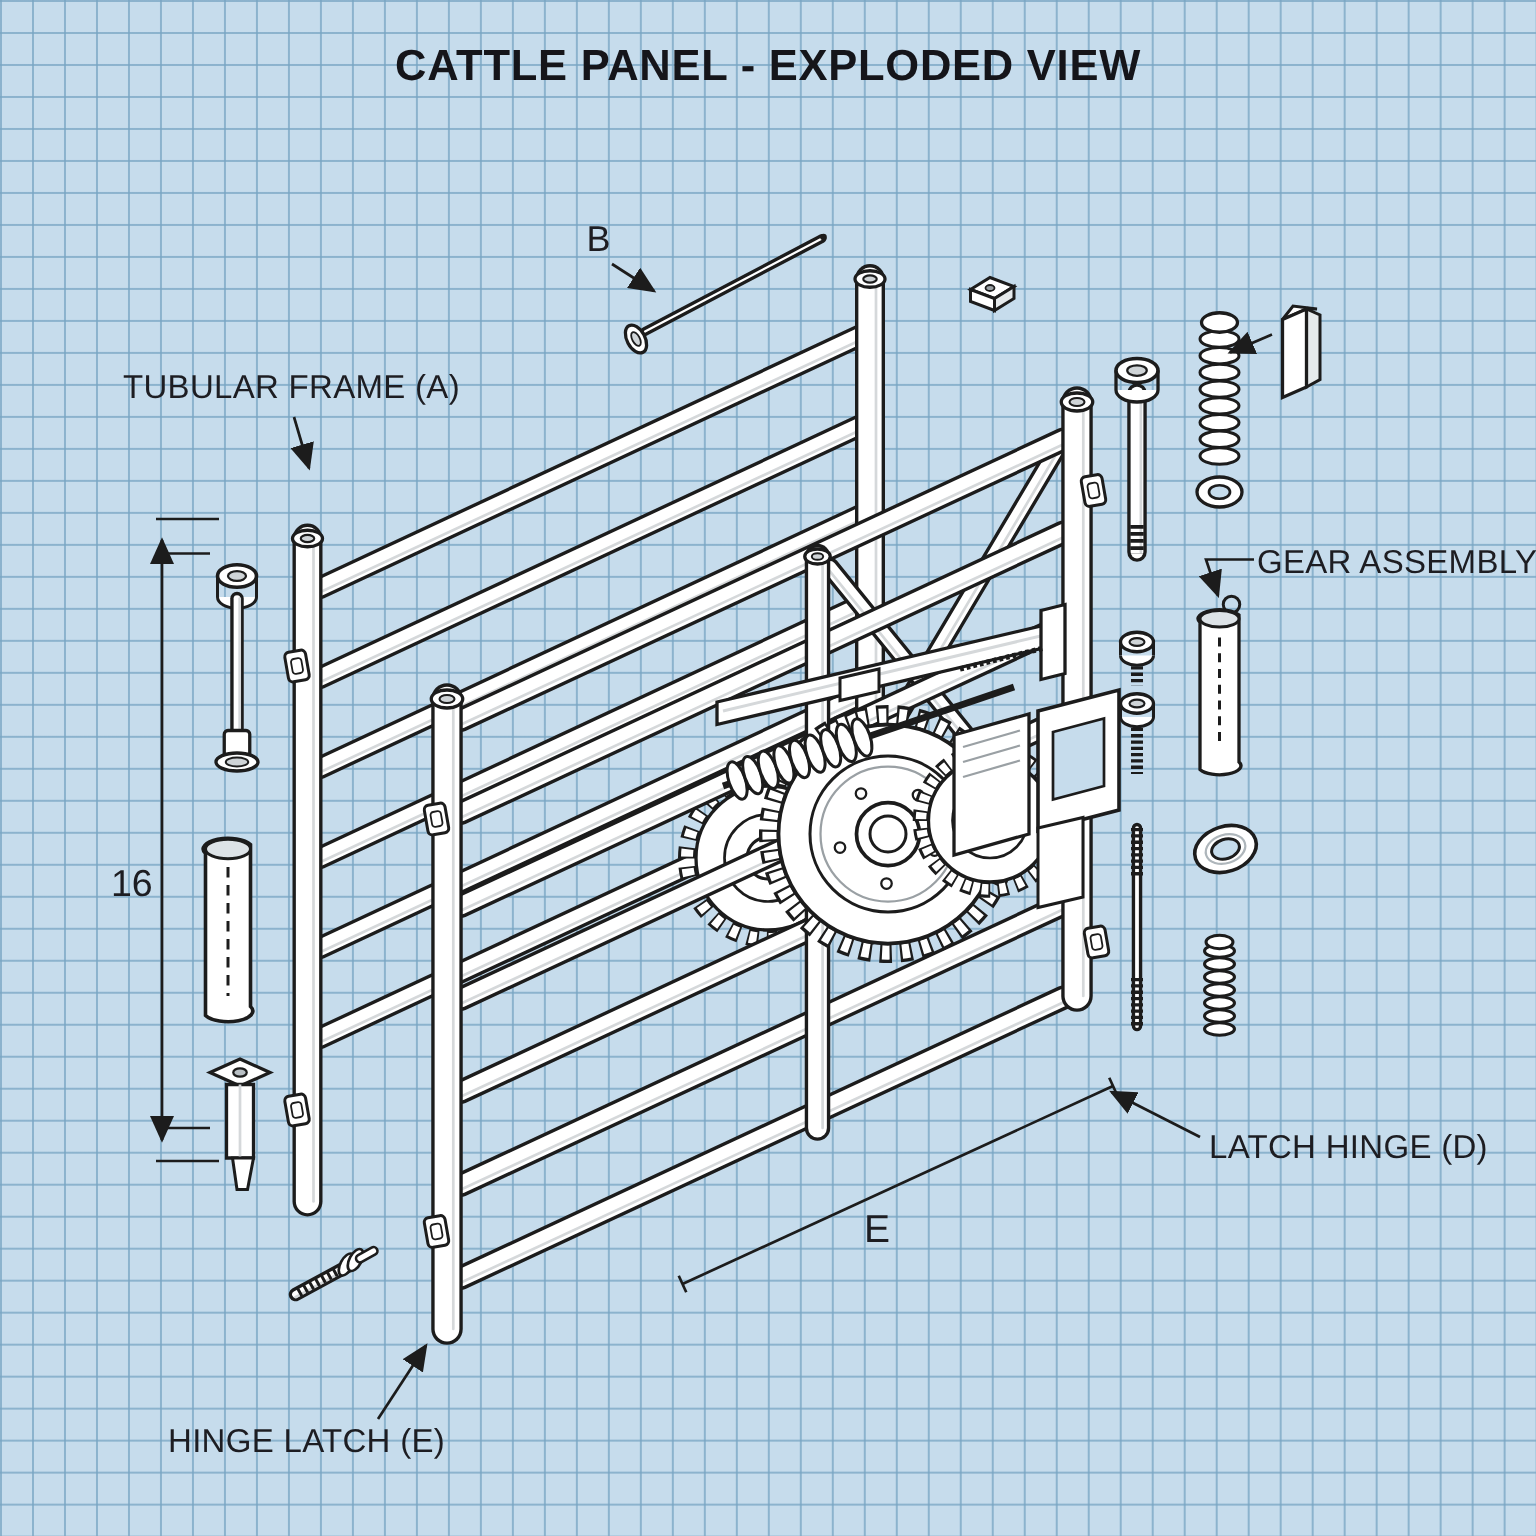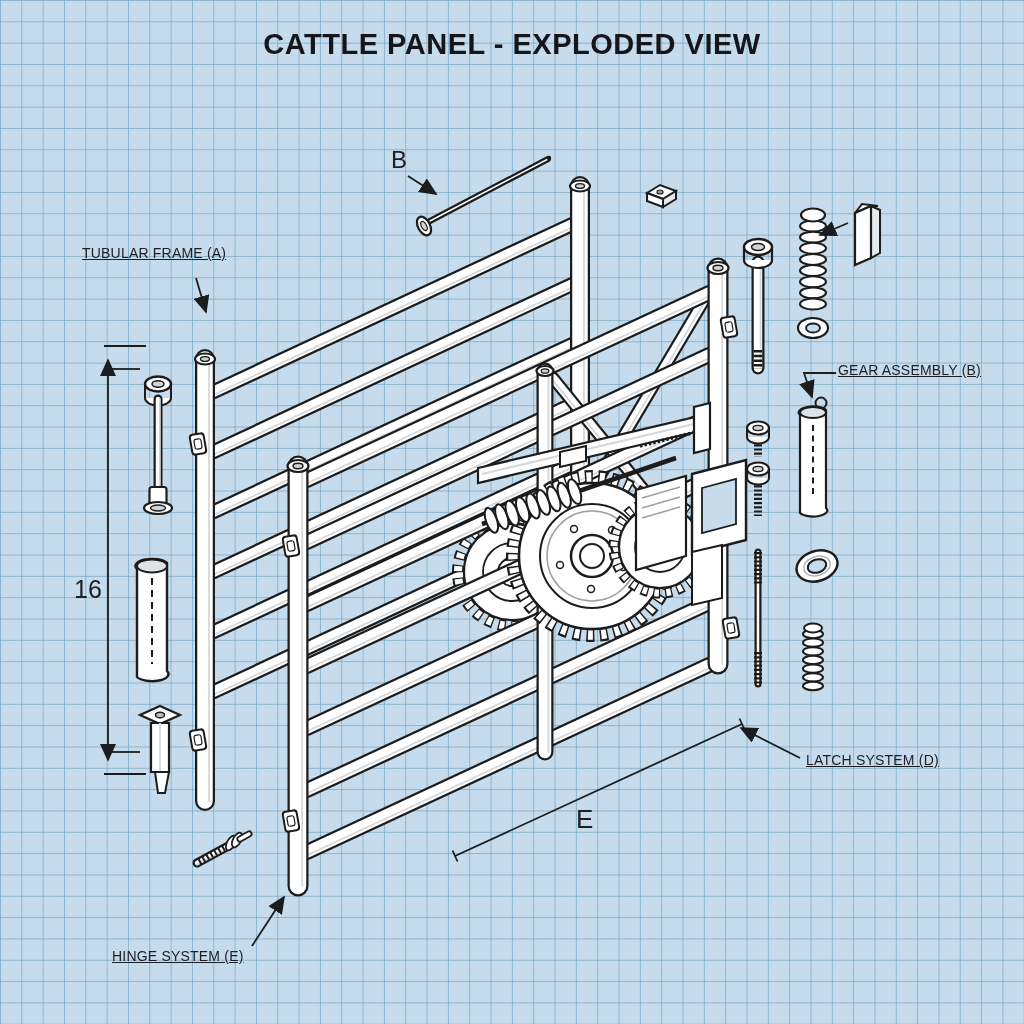--- a/index.html
+++ b/index.html
@@ -11,21 +11,21 @@
     position:relative;width:1024px;height:1024px;overflow:hidden;
     background-color:var(--paper);
     background-image:
       linear-gradient(to right, rgba(120,165,195,.75) 1px, transparent 1px),
       linear-gradient(to bottom, rgba(120,165,195,.75) 1px, transparent 1px);
     background-size:21.33px 21.33px;
   }
   svg.draw{position:absolute;left:0;top:0;width:1024px;height:1024px;}
   .lbl{position:absolute;color:#1d1d22;white-space:nowrap;}
   .title{left:0;top:28px;width:1024px;text-align:center;font-size:29px;font-weight:bold;letter-spacing:.5px;color:#15151a;}
-  .callout{font-size:14px;letter-spacing:.2px;text-decoration:underline;}
+  .callout{font-size:22px;letter-spacing:.2px;}
   .dimchar{font-size:24px;}
   .lbl-frame{left:82px;top:245px;}
   .lbl-gear{left:838px;top:362px;}
   .lbl-latch{left:806px;top:752px;}
   .lbl-hinge{left:112px;top:948px;}
   .lbl-b{left:391px;top:146px;}
   .lbl-e{left:576px;top:804px;font-size:26px;}
   .lbl-16{left:74px;top:551px;font-size:25px;margin-top:24px;}
 </style>
 </head>
@@ -427,19 +427,19 @@
       <line x1="455" y1="856" x2="742" y2="724"></line>
       <line x1="452.5" y1="850.5" x2="457.5" y2="861.5"></line>
       <line x1="739.5" y1="718.5" x2="744.5" y2="729.5"></line>
     </g>
   </g>
 </svg>
 
 <div class="lbl title">CATTLE PANEL - EXPLODED VIEW</div>
 <div class="lbl callout lbl-frame">TUBULAR FRAME (A)</div>
 <div class="lbl callout lbl-gear">GEAR ASSEMBLY (B)</div>
-<div class="lbl callout lbl-latch">LATCH SYSTEM (D)</div>
-<div class="lbl callout lbl-hinge">HINGE SYSTEM (E)</div>
+<div class="lbl callout lbl-latch">LATCH HINGE (D)</div>
+<div class="lbl callout lbl-hinge">HINGE LATCH (E)</div>
 <div class="lbl dimchar lbl-b">B</div>
 <div class="lbl dimchar lbl-e">E</div>
 <div class="lbl dimchar lbl-16">16</div>
 
 </div>
 
 </body></html>

